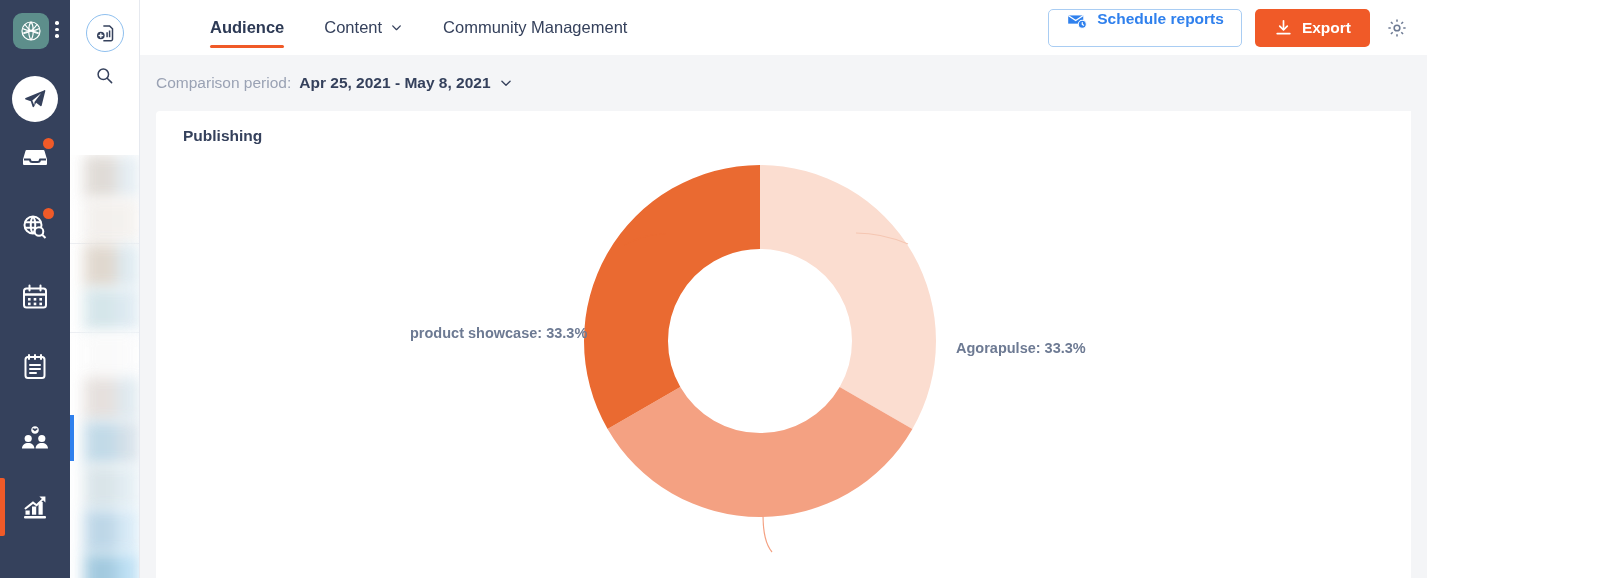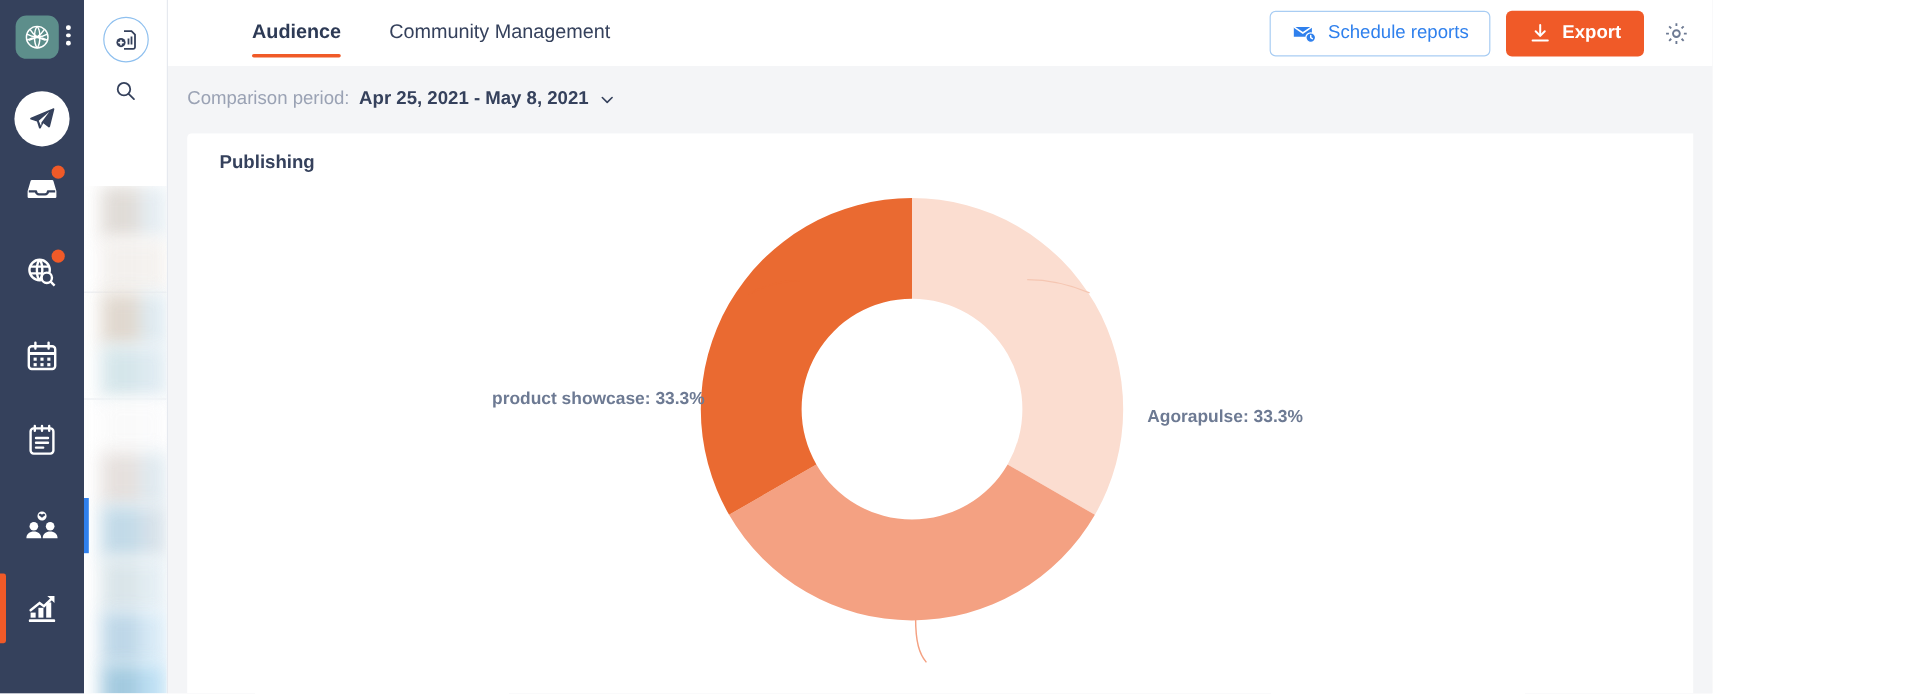--- a/index.html
+++ b/index.html
@@ -165,29 +165,29 @@
   }
   .tab .chev { margin-left: 8px; display:inline-flex; }
 
   .topbar-right {
     margin-left: auto;
     display: flex; align-items: center;
     padding-right: 16px;
     gap: 13px;
   }
   .btn-schedule {
-    display: flex; align-items: center; gap: 10px;
+    display: flex; align-items: flex-start; gap: 10px;
     height: 38px;
     padding: 0 17px;
     border-radius: 5px;
     border: 1.5px solid #a9cdf3;
     background: #ffffff;
     color: #2f80ed;
     font-size: 15.5px;
-    font-weight: normal;
+    font-weight: bold;
     white-space: nowrap;
   }
   .btn-export {
     display: flex; align-items: center; gap: 9px;
     height: 38px;
     padding: 0 19px;
     border-radius: 5px;
     background: #f05a28;
     color: #ffffff;
     font-size: 15.5px;
@@ -437,20 +437,28 @@
 
   <div class="main">
 
     <div class="topbar">
 
       <div class="tabs">
         <div class="tab active">
           <span>Audience</span>
         </div>
         <div class="tab">
+          <span>Content</span>
+          <span class="chev">
+            <svg width="13" height="13" viewBox="0 0 24 24" fill="none" stroke="#35415c" stroke-width="2.4" stroke-linecap="round" stroke-linejoin="round">
+                <path d="M5 9l7 7 7-7"></path>
+              </svg>
+          </span>
+        </div>
+        <div class="tab">
           <span>Community Management</span>
         </div>
       </div>
 
       <div class="topbar-right">
         <div class="btn-schedule">
           <svg width="21" height="21" viewBox="0 0 24 24" fill="none">
             <path d="M2.5 6.2h17.2v9.4H2.5z" fill="#2f80ed"></path>
             <path d="M2.5 6.2 11.1 12l8.6-5.8" fill="none" stroke="#ffffff" stroke-width="1.5"></path>
             <circle cx="18.6" cy="16.4" r="4.6" fill="#2f80ed" stroke="#ffffff" stroke-width="1.2"></circle>

